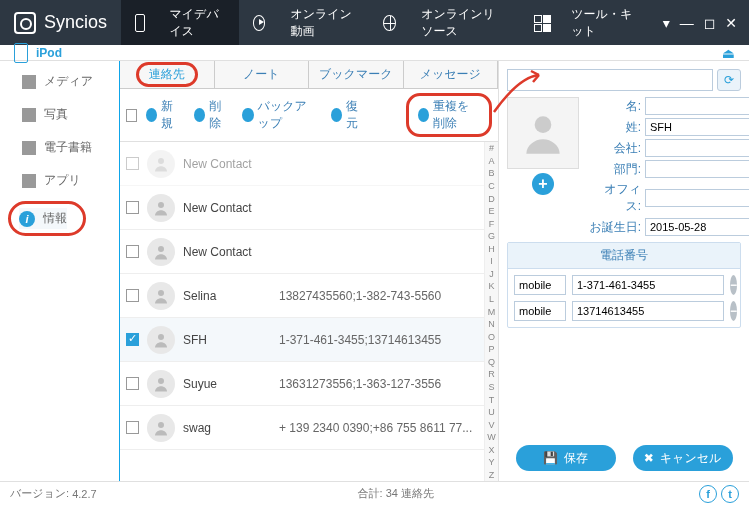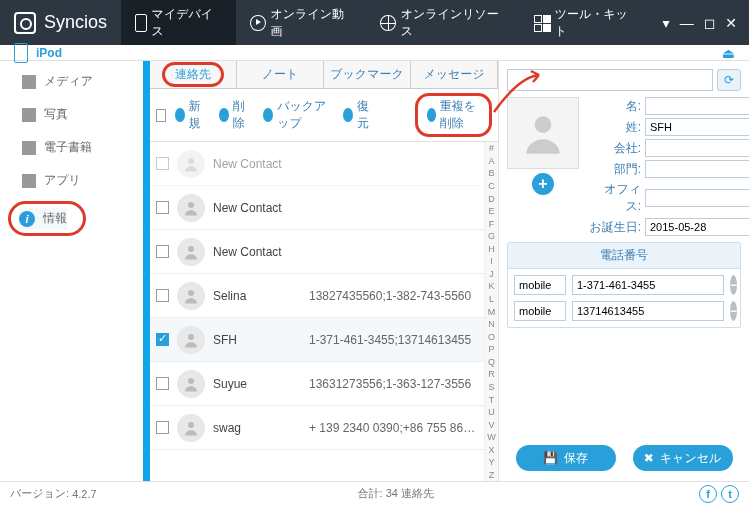--- a/index.html
+++ b/index.html
@@ -3,21 +3,21 @@
 <meta charset="utf-8">
 <style>
 * { margin:0; padding:0; box-sizing:border-box; font-family:Arial,"Microsoft YaHei",sans-serif; }
 body { width:749px; height:521px; overflow:hidden; background:#fff; font-size:12px; color:#333; }
 
 
 .topbar { height:45px; background:#2d3742; display:flex; align-items:center; color:#fff; }
 .logo { display:flex; align-items:center; gap:8px; padding:0 14px; font-size:18px; font-weight:400; }
 .logo-icon { width:22px; height:22px; border:2px solid #fff; border-radius:4px; position:relative; }
 .logo-icon::after{content:"";position:absolute;width:8px;height:8px;border:2px solid #fff;border-radius:50%;left:4px;top:4px;}
-.topnav { height:45px; display:flex; align-items:center; gap:5px; padding:0 14px; cursor:pointer; }
+.topnav { height:45px; display:flex; align-items:center; gap:25px; padding:0 14px; cursor:pointer; }
 .topnav.active { background:#1a2028; }
 .topnav-label { font-size:12px; }
 .top-spacer { flex:1; }
 .winbtns { display:flex; gap:10px; padding:0 12px; font-size:14px;}
 .winbtn { cursor:pointer; }
 .ticon{width:16px;height:16px;display:inline-block;position:relative;}
 .ticon.phone{border:1.5px solid #fff;border-radius:2px;width:12px;height:18px;}
 .ticon.play{width:16px;height:16px;border:1.5px solid #fff;border-radius:50%;}
 .ticon.play::after{content:"";position:absolute;left:5px;top:3px;border-left:5px solid #fff;border-top:3.5px solid transparent;border-bottom:3.5px solid transparent;}
 .ticon.globe{width:16px;height:16px;border:1.5px solid #fff;border-radius:50%;}
@@ -30,21 +30,21 @@
 
 
 .devrow { height:16px; border-bottom:1px solid #e0e0e0; display:flex; align-items:center; padding:0 14px; gap:8px; }
 .devicon{width:14px;height:20px;border:1.5px solid #2aa0da;border-radius:2px;}
 .devname{color:#2aa0da;font-weight:bold;}
 .dev-spacer{flex:1;}
 .eject{color:#2aa0da;font-size:14px;}
 
 
 .main { display:flex; height:calc(521px - 45px - 32px - 24px); }
-.sidebar{width:150px;border-right:7px solid #0ea5e9;padding-top:4px;}
+.sidebar{width:120px;border-right:1px solid #0ea5e9;padding-top:4px;}
 .sb-item{display:flex;align-items:center;gap:8px;padding:8px 10px 8px 22px;color:#666;cursor:pointer;}
 .sb-item.sel{background:#f4f8fb;}
 .sb-oval{display:inline-block;border:3px solid #dd3a2a;border-radius:18px;padding:4px 16px 4px 8px;margin:4px 8px;}
 .sb-oval .sb-item{padding:2px 0;}
 .sb-info-icon{width:16px;height:16px;border-radius:50%;background:#2aa0da;color:#fff;display:inline-flex;align-items:center;justify-content:center;font-weight:bold;font-style:italic;font-size:11px;}
 .sbic{width:14px;height:14px;background:#999;display:inline-block;}
 
 
 .center{flex:1;display:flex;flex-direction:column;border-right:1px solid #e0e0e0;min-width:0;}
 .tabs{display:flex;height:28px;border-bottom:1px solid #ccc;background:#f7f7f7;}

